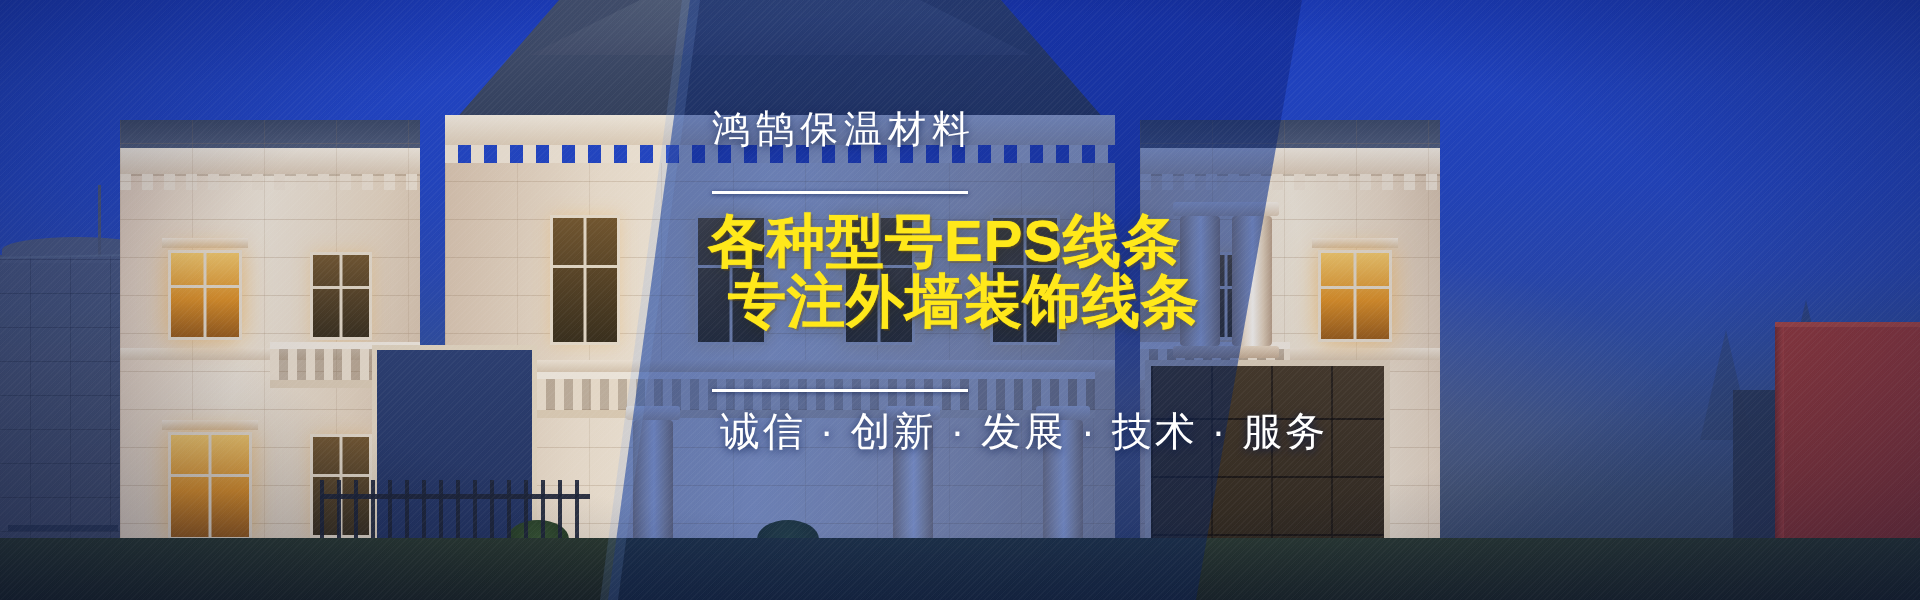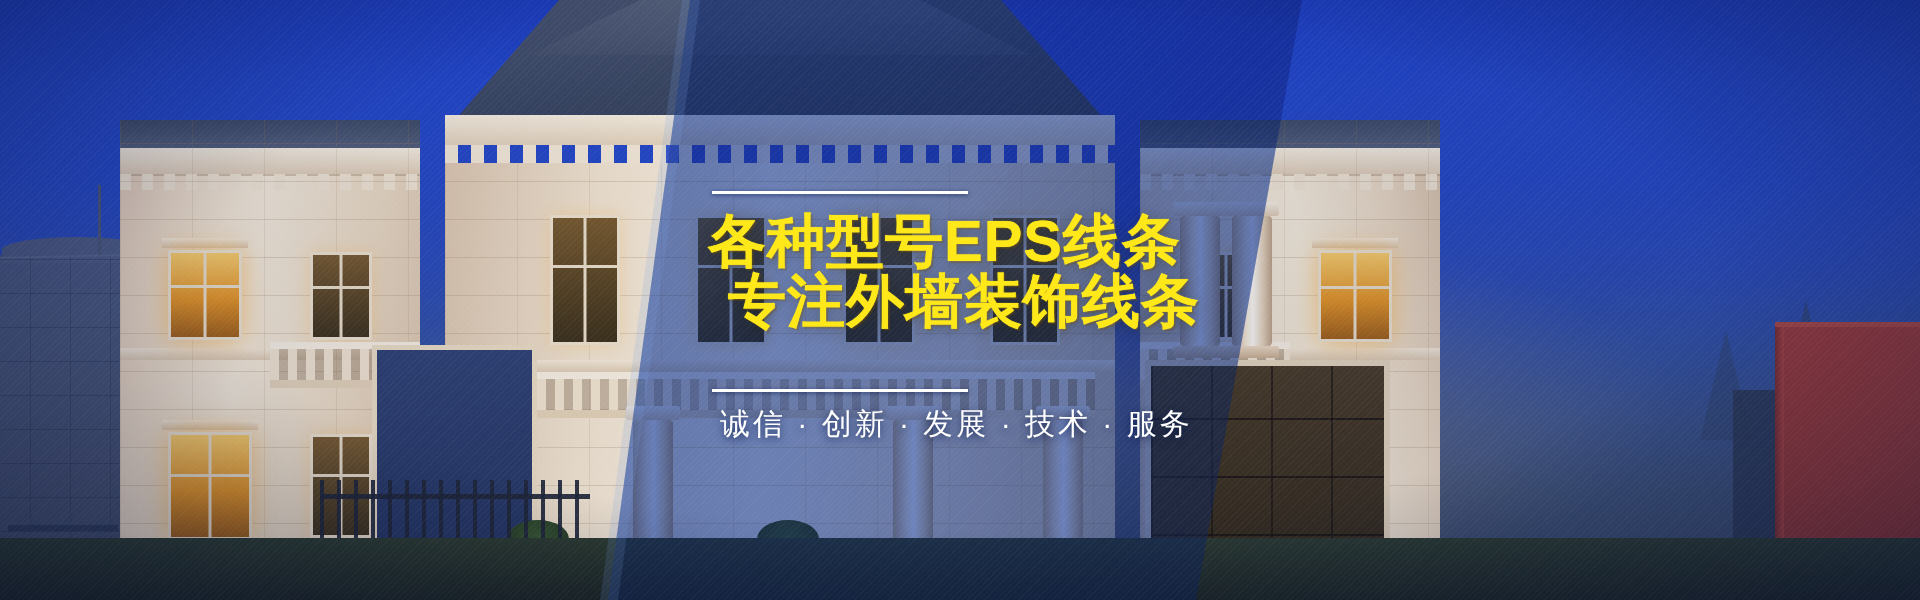--- a/index.html
+++ b/index.html
@@ -279,21 +279,21 @@
     text-shadow:
       0 0 1px #ffe81a,
       2px 2px 0 rgba(120,80,0,.30),
       0 3px 14px rgba(30,30,0,.35);
   }
   .headline.l1{ top:212px; }
   .headline.l2{ top:272px;margin-left:20px; }
 
   .tagline{
     position:absolute; left:8px; top:404px;
-    font-size:30px; color:#ffffff; letter-spacing:3px; white-space:nowrap;
+    font-size:40px; color:#ffffff; letter-spacing:3px; white-space:nowrap;
     text-shadow:0 2px 8px rgba(0,20,70,.8);
   }
 </style>
 </head>
 <body>
 
 <div id="banner">
 
   <div class="sky"></div>
   <div class="sky-glow"></div>
@@ -430,20 +430,21 @@
 
   <div class="ov ov-dark"></div>
   <div class="ov ov-main"></div>
   <div class="ov ov-main2"></div>
   <div class="ov ov-edge-l"></div>
 
   <div class="texture"></div>
   <div class="vignette"></div>
 
   <div class="copy">
+    <div class="brand">鸿鹄保温材料</div>
     <div class="rule top"></div>
     <div class="headline l1">各种型号EPS线条</div>
     <div class="headline l2">专注外墙装饰线条</div>
     <div class="rule bot"></div>
     <div class="tagline">诚信 · 创新 · 发展 · 技术 · 服务</div>
   </div>
 
 </div>
 
 </body></html>

